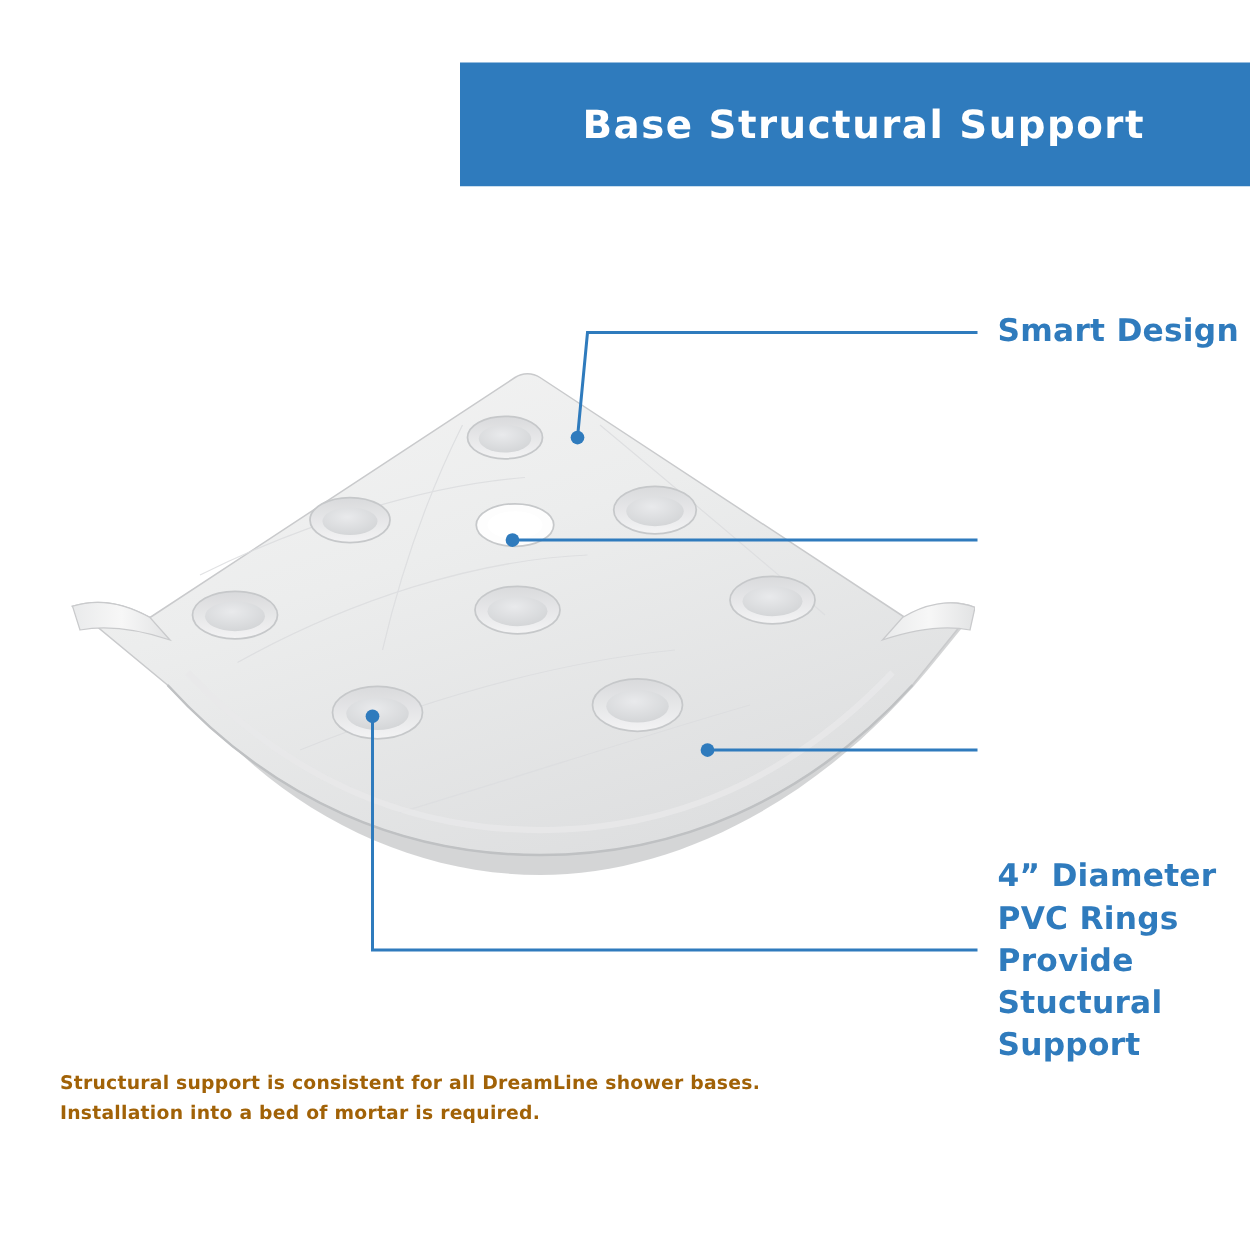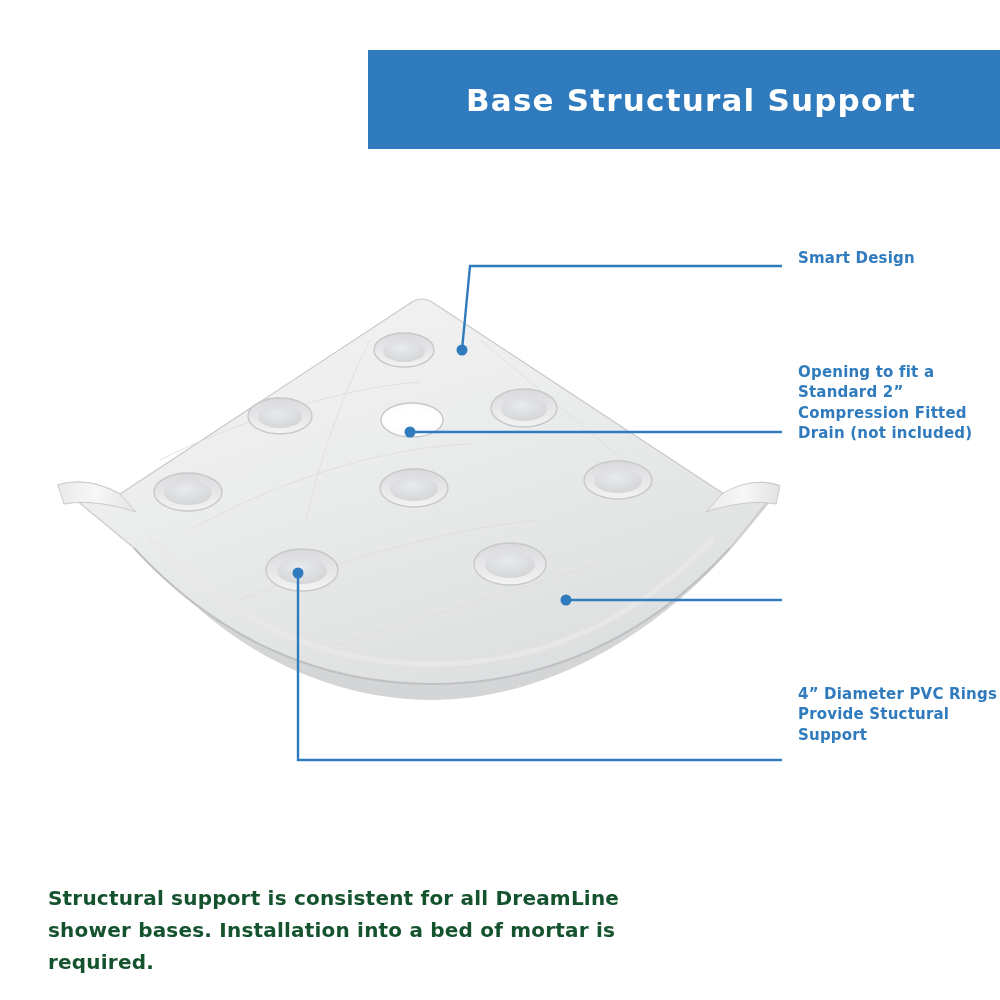--- a/index.html
+++ b/index.html
@@ -45,38 +45,38 @@
     text-align: center;
     box-sizing: border-box;
     padding-left: 14px;
   }
 
   
   .callout {
     position: absolute;
     color: #2f7bbd;
     font-weight: bold;
-    font-size: 15px;
+    font-size: 25px;
     line-height: 1.35;
     letter-spacing: 0.2px;
   }
   .c-smart   { left: 798px; top: 248px; width: 200px; }
   .c-opening { left: 798px; top: 362px; width: 200px; }
   .c-fiber   { left: 798px; top: 578px; width: 200px; }
   .c-pvc     { left: 798px; top: 684px; width: 200px; }
 
   
   .footer-note {
     position: absolute;
     left: 48px;
-    top: 882px;
+    top: 854px;
     width: 640px;
-    color: #14532d;
+    color: #a16207;
     font-weight: bold;
-    font-size: 20px;
+    font-size: 15px;
     line-height: 1.6;
     letter-spacing: 0.2px;
   }
 
   
   #leaders {
     position: absolute;
     left: 0;
     top: 0;
     width: 1000px;
@@ -223,18 +223,17 @@
     </g>
     <g fill="#2f7bbd">
       <circle cx="462" cy="350" r="5.5"></circle>
       <circle cx="410" cy="432" r="5.5"></circle>
       <circle cx="566" cy="600" r="5.5"></circle>
       <circle cx="298" cy="573" r="5.5"></circle>
     </g>
   </svg>
 
   <div class="callout c-smart">Smart Design</div>
-  <div class="callout c-opening">Opening to fit a Standard 2” Compression Fitted Drain (not included)</div>
   <div class="callout c-pvc">4” Diameter PVC Rings Provide Stuctural Support</div>
 
   <div class="footer-note">Structural support is consistent for all DreamLine shower bases. Installation into a bed of mortar is required.</div>
 
 </div>
 
 </body></html>

